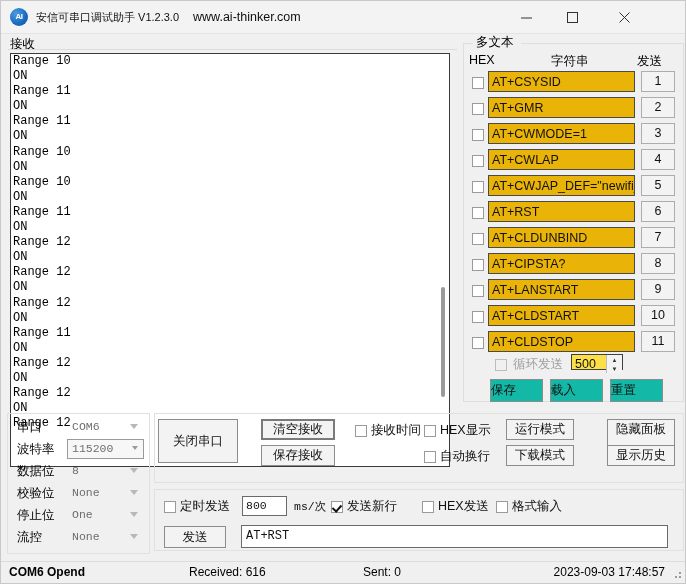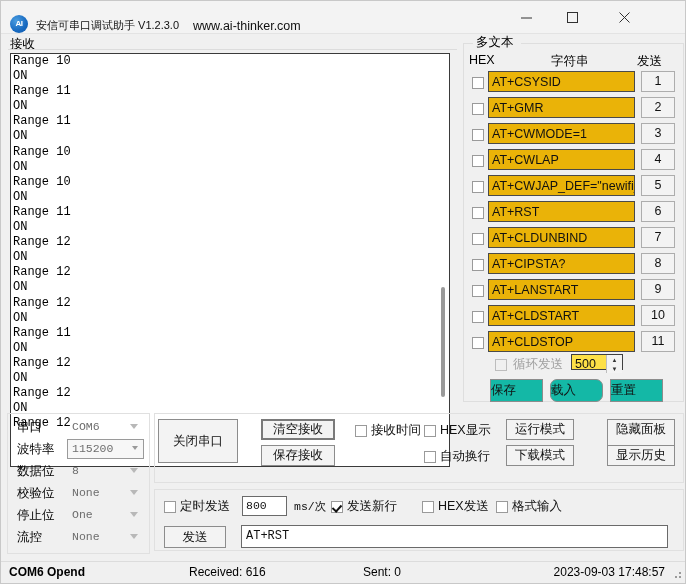--- a/index.html
+++ b/index.html
@@ -16,21 +16,21 @@
     background: #f0f0f0;
     border: 1px solid #c8c8c8;
     overflow: hidden;
   }
 
   
   #titlebar {
     position: absolute; left: 0; top: 0; width: 686px; height: 33px;
     background: #f3f3f3;
     border-bottom: 1px solid #e3e3e3;
-    display: flex; align-items: flex-end;
+    display: flex; align-items: center;
   }
   #app-icon {
     width: 18px; height: 18px; border-radius: 50%;
     background: radial-gradient(circle at 35% 32%, #4a9de0 0%, #1769c0 60%, #0f57a8 100%);
     margin-left: 9px; margin-right: 8px;
     color: #fff; font-size: 8px; line-height: 18px; text-align: center;
     font-weight: bold; letter-spacing: -0.5px;
     flex: 0 0 auto;
   }
   #title-text {
@@ -150,21 +150,21 @@
   }
   #loop-ms {
     position: absolute; left: 630px; top: 356px; font-size: 12.5px; color: #111; margin-top: 20px;
   }
   .mbtn {
     position: absolute; top: 378px; height: 23px; width: 53px;
     border: 1px solid #8c8c8c; background: #14b8a6;
     font-size: 12.5px; color: #111; text-align: left; line-height: 21px;
   }
   #btn-save-m { left: 489px; }
-  #btn-load-m { left: 549px; border-radius: 7px; }
+  #btn-load-m { left: 549px; }
   #btn-reset-m{ left: 609px; }
 
   
   #cfg-group {
     position: absolute; left: 6px; top: 412px; width: 143px; height: 141px;
     border: 1px solid #e0e0e0;
   }
   .cfg-row { position: absolute; left: 0; width: 143px; height: 22px; }
   .cfg-lab {
     position: absolute; left: 9px; top: 2px; font-size: 12.5px; color: #000;

